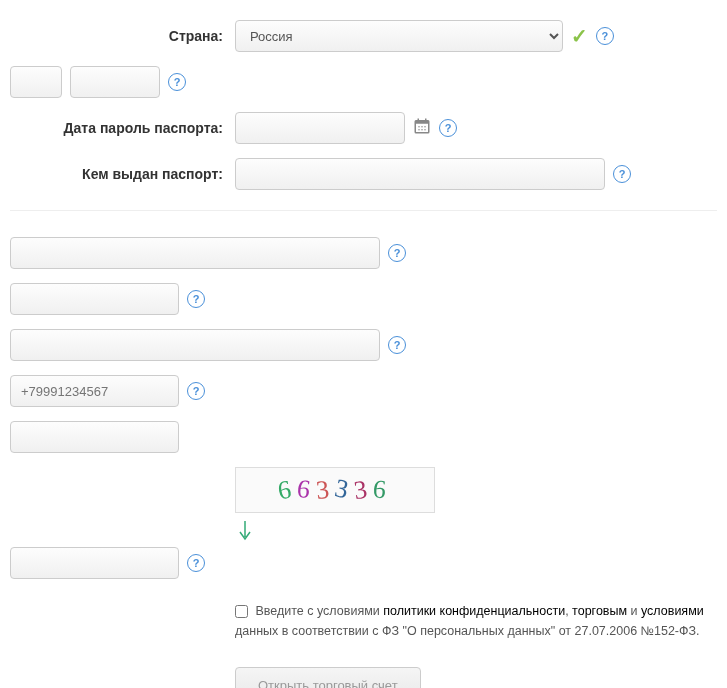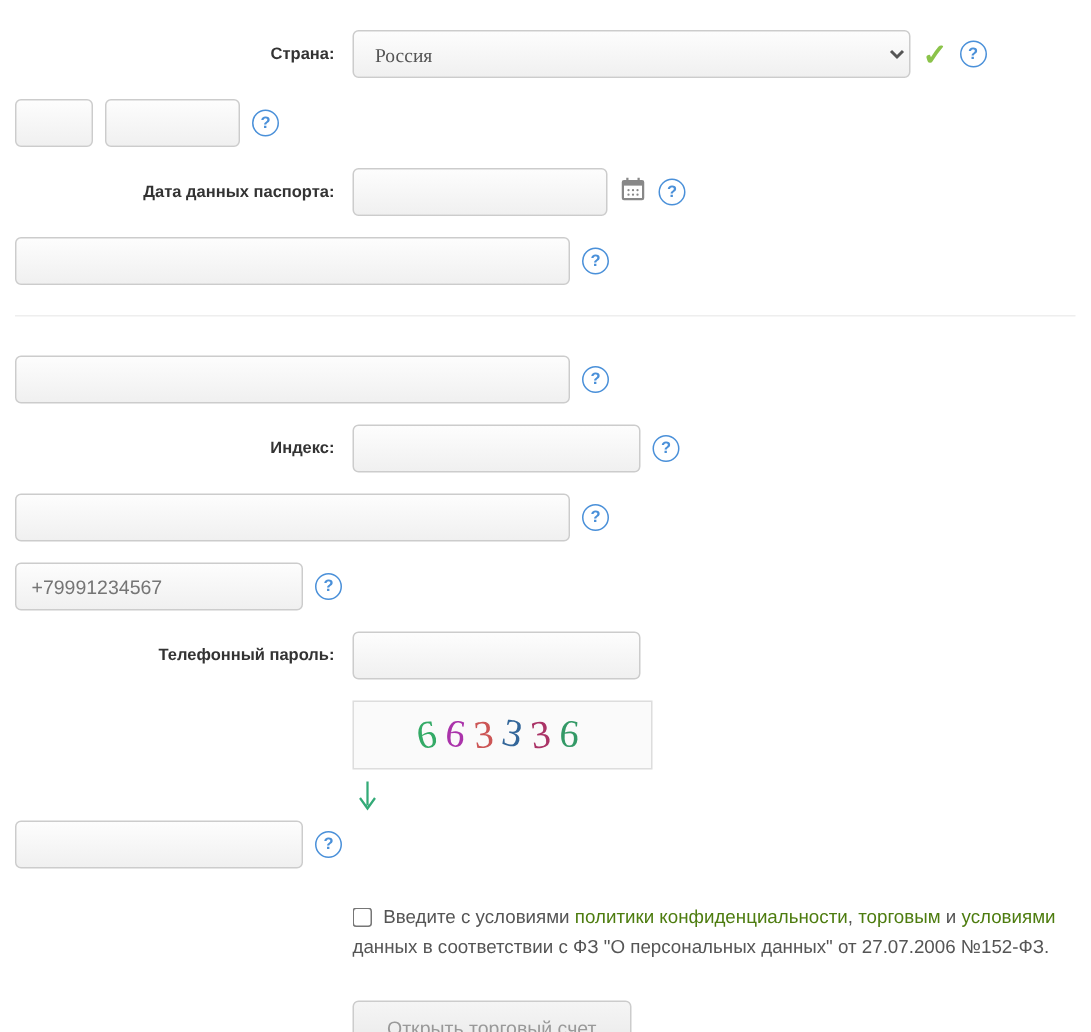--- a/index.html
+++ b/index.html
@@ -1,27 +1,27 @@
 <!DOCTYPE html>
 <html><head>
 <meta charset="utf-8">
 <style>
 * { box-sizing: border-box; margin: 0; padding: 0; }
 body { font-family: Arial, sans-serif; font-size: 13px; color: #333; background: #fff; padding: 20px 10px; width: 727px; }
 .form-row { display: flex; align-items: center; margin-bottom: 14px; }
-.label { width: 225px; text-align: right; padding-right: 12px; font-weight: bold; color: #333; font-size: 11px; }
+.label { width: 225px; text-align: right; padding-right: 12px; font-weight: bold; color: #333; font-size: 14px; }
 .field { display: flex; align-items: center; gap: 8px; flex: 1; }
 select, input[type="text"] {
   height: 32px; border: 1px solid #ccc; border-radius: 4px;
   padding: 0 10px; font-size: 13px; color: #555;
   background: linear-gradient(#fdfdfd, #f0f0f0);
 }
-select { width: 372px; font-family: Liberation Serif, serif; }
+select { width: 328px; }
 .input-full { width: 370px; }
-.input-med { width: 192px; }
+.input-med { width: 169px; }
 .input-short { width: 52px; }
 .input-short2 { width: 90px; }
 .help-icon {
   width: 18px; height: 18px; border: 1.5px solid #4a90d9; border-radius: 50%;
   display: inline-flex; align-items: center; justify-content: center;
   color: #4a90d9; font-size: 11px; font-weight: bold; cursor: pointer;
 }
 .check-icon { color: #8bc34a; font-size: 20px; font-weight: bold; }
 .cal-icon { color: #888; font-size: 18px; cursor: pointer; }
 .divider { border-top: 1px solid #eee; margin: 20px 0 26px; }
@@ -35,21 +35,21 @@
 .captcha-img span { display: inline-block; }
 .captcha-img span:nth-child(1){color:#3a6; transform:rotate(-10deg);}
 .captcha-img span:nth-child(2){color:#a3a; transform:rotate(8deg);}
 .captcha-img span:nth-child(3){color:#c55; transform:rotate(-6deg);}
 .captcha-img span:nth-child(4){color:#369; transform:rotate(12deg);}
 .captcha-img span:nth-child(5){color:#a36; transform:rotate(-8deg);}
 .captcha-img span:nth-child(6){color:#396; transform:rotate(5deg);}
 .arrow-down { margin-left: 225px; margin-top: -6px; margin-bottom: 4px; }
 .arrow-down svg { display: block; }
 .consent-row { margin-left: 225px; margin-top: 22px; font-size: 12.5px; line-height: 1.6; color: #555; max-width: 490px; }
-.consent-row a { color: #4d7c0f; text-decoration: none; cursor: pointer; }
+.consent-row a { color: #000000; text-decoration: none; cursor: pointer; }
 .submit-btn {
   margin-left: 225px; margin-top: 26px; padding: 10px 22px;
   background: linear-gradient(#f5f5f5, #e8e8e8); border: 1px solid #ccc;
   border-radius: 4px; color: #999; font-size: 13px; cursor: pointer;
 }
 input[type="checkbox"] { vertical-align: middle; margin-right: 4px; }
 </style>
 </head>
 <body>
 
@@ -66,21 +66,21 @@
 
 <div class="form-row">
   <div class="field">
     <input type="text" class="input-short" style="">
     <input type="text" class="input-short2" style="">
     <span class="help-icon">?</span>
   </div>
 </div>
 
 <div class="form-row">
-  <div class="label">Дата данных паспорта:</div>
+  <div class="label">Дата пароль паспорта:</div>
   <div class="field">
     <input type="text" style="width: 170px;">
     <span class="cal-icon">
       <svg width="18" height="18" viewBox="0 0 24 24" fill="#888">
           <rect x="3" y="5" width="18" height="16" rx="1" fill="none" stroke="#888" stroke-width="2"></rect>
           <rect x="3" y="5" width="18" height="4" fill="#888"></rect>
           <line x1="7" y1="2" x2="7" y2="6" stroke="#888" stroke-width="2"></line>
           <line x1="17" y1="2" x2="17" y2="6" stroke="#888" stroke-width="2"></line>
           <circle cx="8" cy="13" r="1"></circle>
           <circle cx="12" cy="13" r="1"></circle>
@@ -88,37 +88,37 @@
           <circle cx="8" cy="17" r="1"></circle>
           <circle cx="12" cy="17" r="1"></circle>
           <circle cx="16" cy="17" r="1"></circle>
         </svg>
     </span>
     <span class="help-icon">?</span>
   </div>
 </div>
 
 <div class="form-row">
+  <div class="label">Кем выдан паспорт:</div>
   <div class="field">
     <input type="text" class="input-full" style="">
     <span class="help-icon">?</span>
   </div>
 </div>
 
 <div class="divider"></div>
 
 <div class="form-row">
   <div class="field">
     <input type="text" class="input-full" style="">
     <span class="help-icon">?</span>
   </div>
 </div>
 
 <div class="form-row">
-  <div class="label">Индекс:</div>
   <div class="field">
     <input type="text" class="input-med" style="">
     <span class="help-icon">?</span>
   </div>
 </div>
 
 <div class="form-row">
   <div class="field">
     <input type="text" class="input-full" style="">
     <span class="help-icon">?</span>
@@ -126,21 +126,20 @@
 </div>
 
 <div class="form-row">
   <div class="field">
     <input type="text" class="input-med" placeholder="+79991234567" style="">
     <span class="help-icon">?</span>
   </div>
 </div>
 
 <div class="form-row">
-  <div class="label">Телефонный пароль:</div>
   <div class="field">
     <input type="text" class="input-med" style="">
   </div>
 </div>
 
 <div class="captcha-box">
   <div class="captcha-img">
     <span>6</span>
       <span>6</span>
       <span>3</span>

